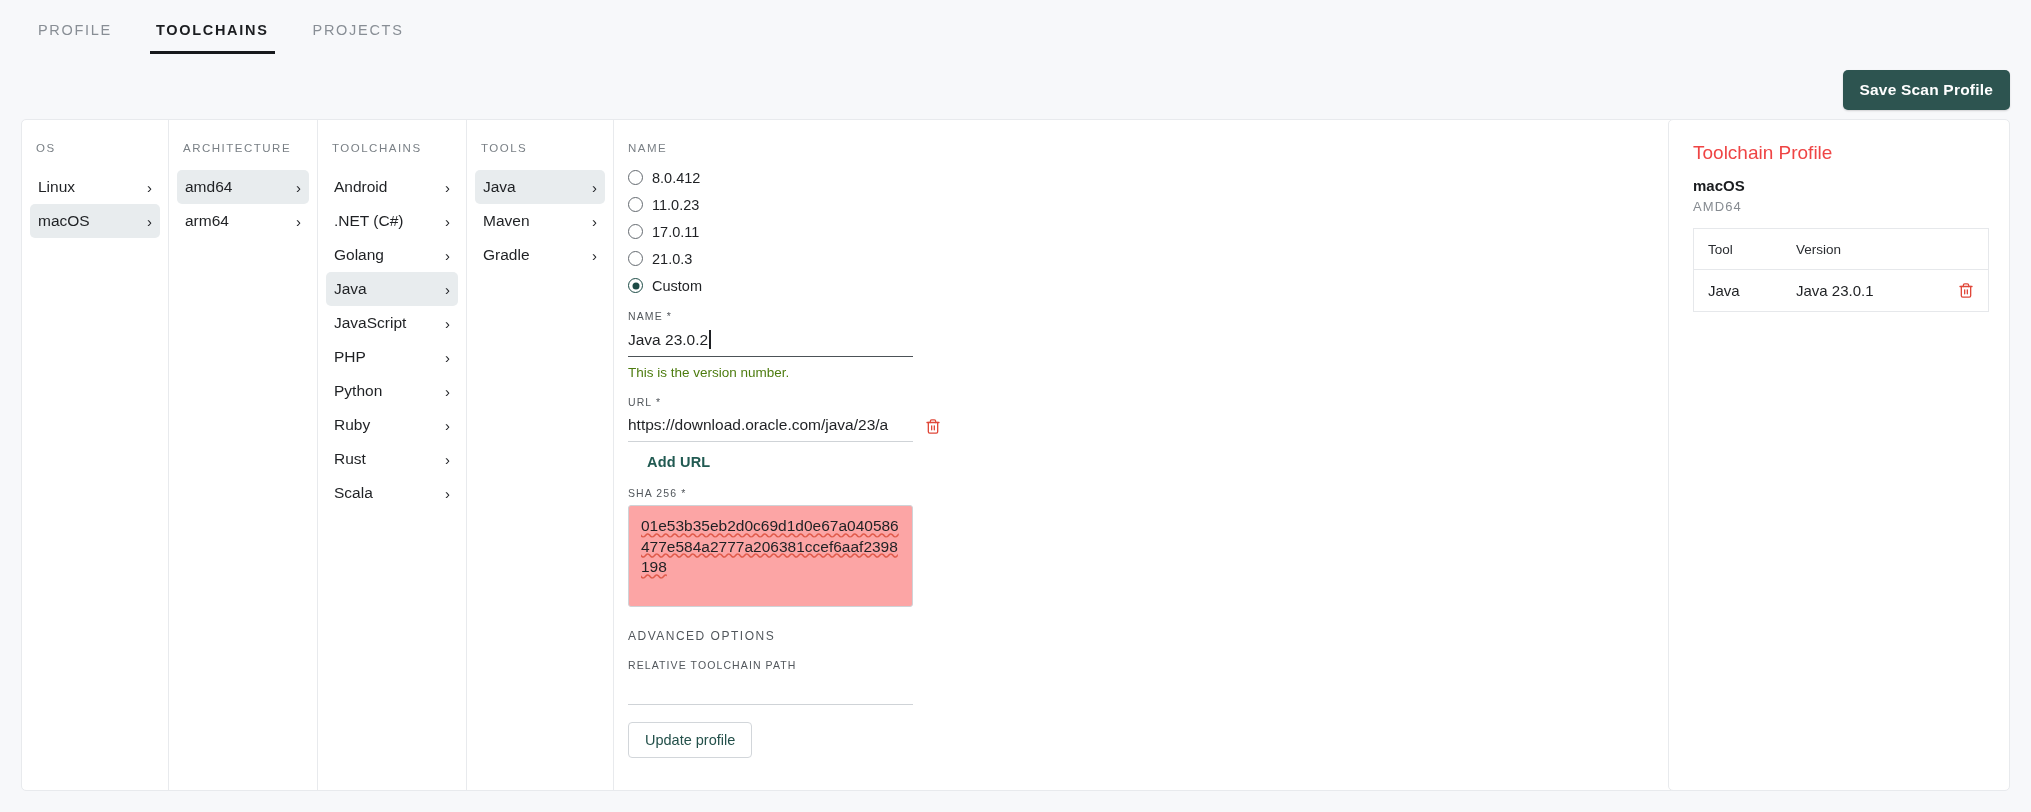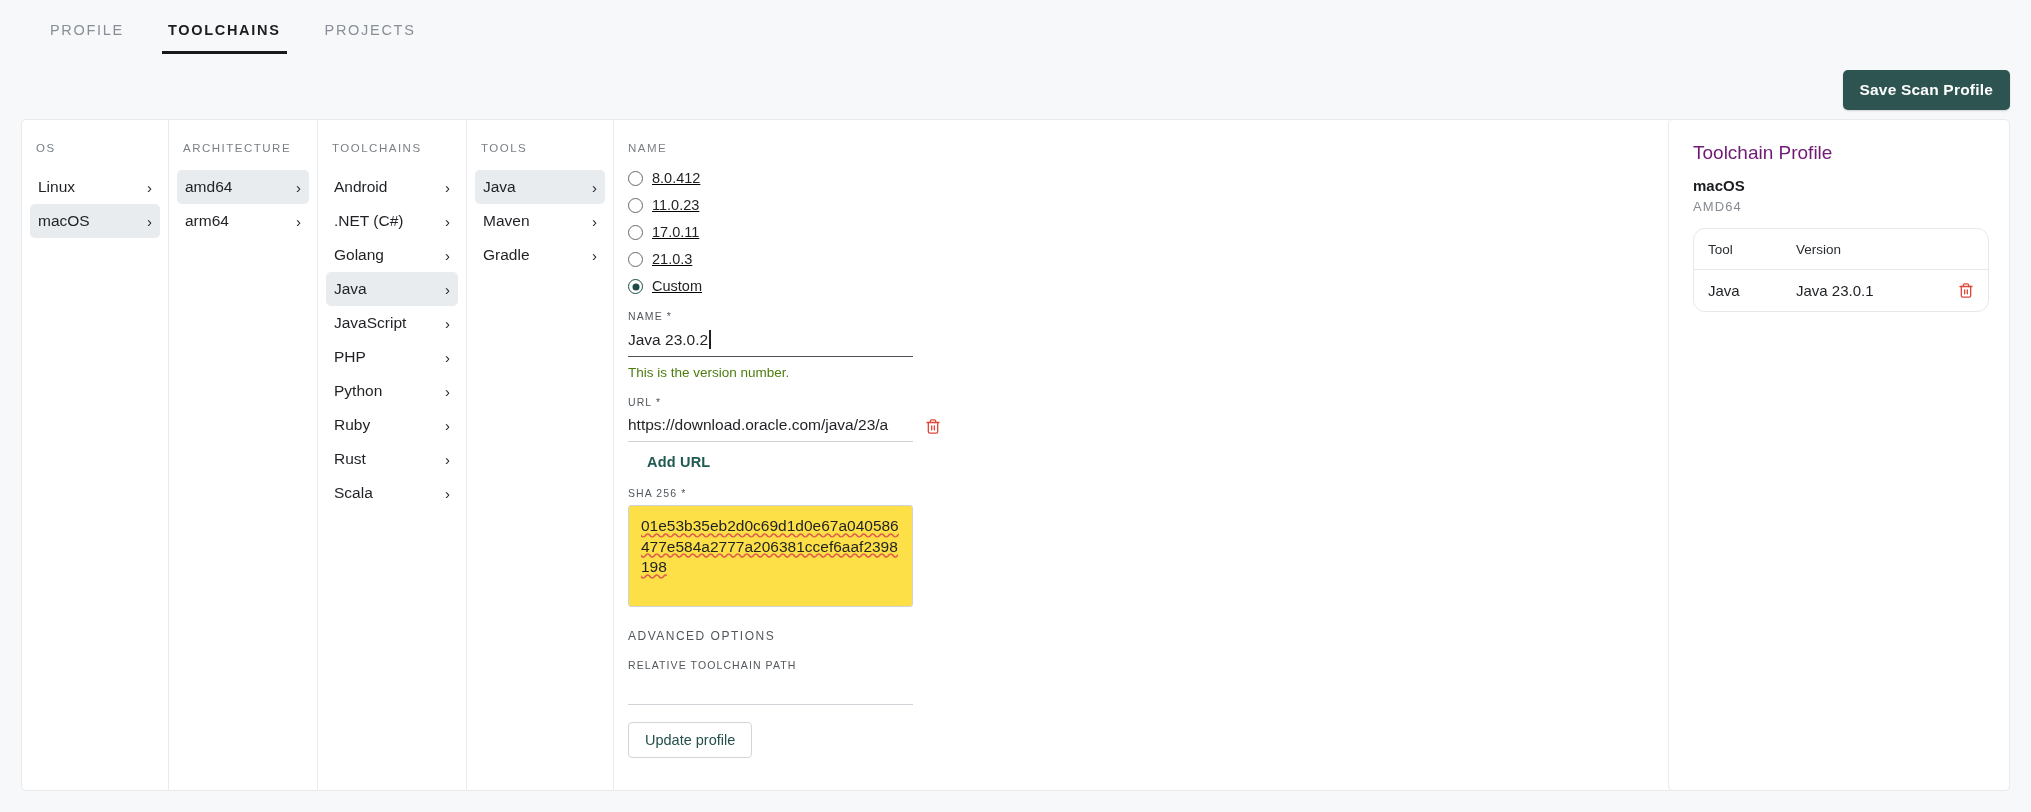--- a/index.html
+++ b/index.html
@@ -10,21 +10,21 @@
     font-family: "Liberation Sans", sans-serif;
     overflow: hidden;
   }
   .page { position: relative; width: 2031px; height: 812px; background: #f7f8fa; }
 
   
   .tabbar {
     position: absolute; left: 0; top: 0; width: 2031px; height: 57px;
     background: #f7f8fa;
     display: flex; align-items: flex-start;
-    padding-left: 28px;
+    padding-left: 16px;
   }
   .tab {
     position: relative;
     font-size: 14.5px; letter-spacing: 1.7px; font-weight: 400;
     color: #888e95;
     padding: 22px 22px 16px 22px;
     cursor: pointer; white-space: nowrap;
   }
   .tab.active { color: #1b1d20; font-weight: 600; }
   .tab.active::after {
@@ -75,22 +75,22 @@
     border-radius: 5px; cursor: pointer;
     margin-bottom: 0px;
   }
   .opt + .opt { margin-top: 0px; }
   .opt.selected { background: #e8ecee; }
   .chev { color: #24262a; font-size: 15px; line-height: 1; }
 
   
   .name-body { padding: 0 0 0 14px; }
   .radio-row {
-    display: flex; align-items: flex-end; gap: 9px;
-    margin-bottom: 11px; cursor: pointer; text-decoration: underline;
+    display: flex; align-items: flex-start; gap: 9px;
+    margin-bottom: 11px; cursor: pointer;
   }
   .radio {
     width: 15px; height: 15px; border-radius: 50%;
     border: 1.7px solid #646a70; background: #fff;
     display: inline-block; position: relative; flex: none;
   }
   .radio.checked { border-color: #1d4b46; }
   .radio.checked::after {
     content: ""; position: absolute; left: 50%; top: 50%;
     transform: translate(-50%,-50%);
@@ -126,21 +126,21 @@
     font-size: 14.5px; color: #215a52; font-weight: 600;
     background: none; border: none; cursor: pointer; letter-spacing: .2px;
     font-family: "Liberation Sans", sans-serif;
   }
 
   .textarea-box {
     width: 285px; height: 102px;
     border: 1px solid #cfd3d7; border-radius: 3px;
     padding: 10px 12px;
     font-size: 15.5px; color: #1f2124; line-height: 1.33;
-    background: #fde047; overflow: hidden;
+    background: #fca5a5; overflow: hidden;
     font-family: "Liberation Sans", sans-serif;
     word-break: break-all;
   }
   .spell { text-decoration: underline wavy #e05b4b; text-decoration-skip-ink: none; }
 
   .adv-title {
     font-size: 12px; letter-spacing: 1.5px; color: #52575c;
     text-transform: uppercase; margin: 22px 0 0 0;
   }
 
@@ -152,26 +152,26 @@
     font-size: 14.5px; padding: 9px 16px; cursor: pointer;
   }
 
   
   .profile-panel {
     position: absolute; left: 1668px; top: 119px;
     width: 342px; height: 672px;
     background: #ffffff; border: 1px solid #e8eaed; border-radius: 5px;
     padding: 22px 22px 0 24px;
   }
-  .profile-title { font-size: 19px; color: #701a75; font-weight: 400; margin-bottom: 13px; }
+  .profile-title { font-size: 19px; color: #ef4444; font-weight: 400; margin-bottom: 13px; }
   .profile-os { font-size: 15px; color: #1a1c1f; font-weight: 700; margin-bottom: 5px; }
   .profile-arch { font-size: 13px; letter-spacing: 1.1px; color: #868b91; margin-bottom: 14px; }
 
   .profile-table {
-    border: 1px solid #e6e8eb; border-radius: 12px; overflow: hidden;
+    border: 1px solid #e6e8eb; border-radius: 0; overflow: hidden;
     width: 296px;
   }
   .pt-row { display: flex; align-items: center; height: 41px; padding: 0 14px; }
   .pt-head { border-bottom: 1px solid #e6e8eb; }
   .pt-head .pt-c { font-size: 13.5px; color: #2a2d31; }
   .pt-body .pt-c { font-size: 15px; color: #1f2124; }
   .pt-c-tool { width: 88px; }
   .pt-c-ver { flex: 1; }
   .pt-c-act { width: 26px; display: flex; justify-content: flex-end; }
 </style>

